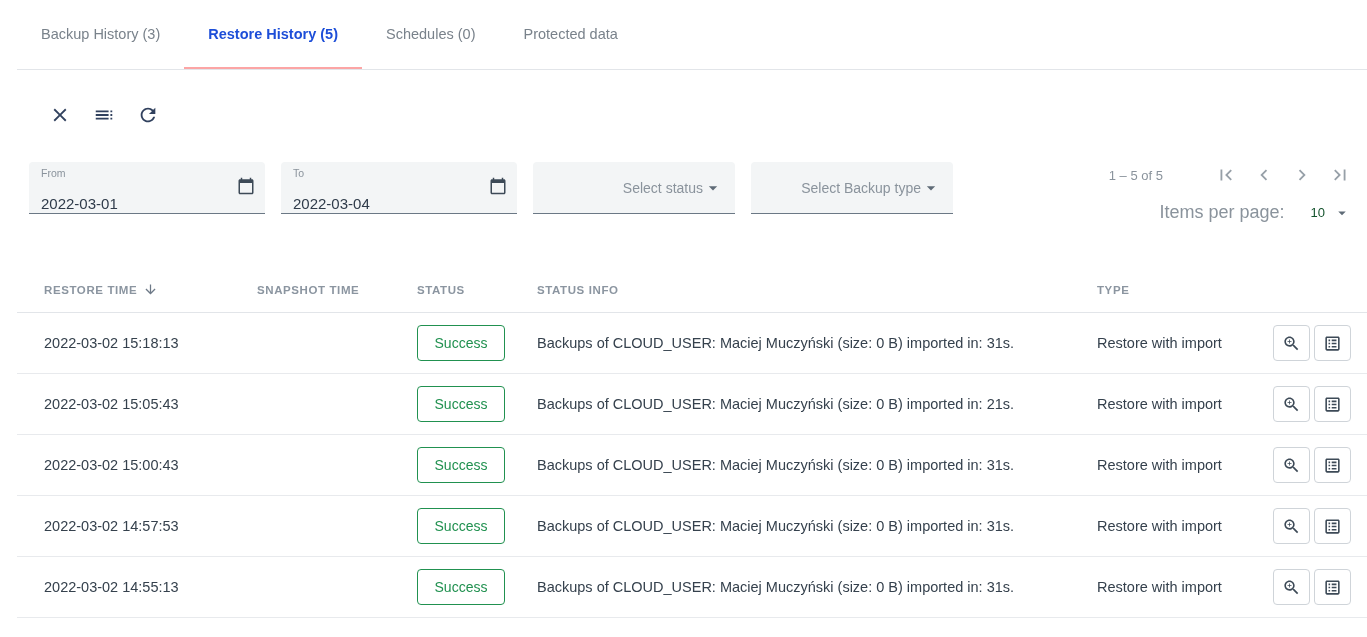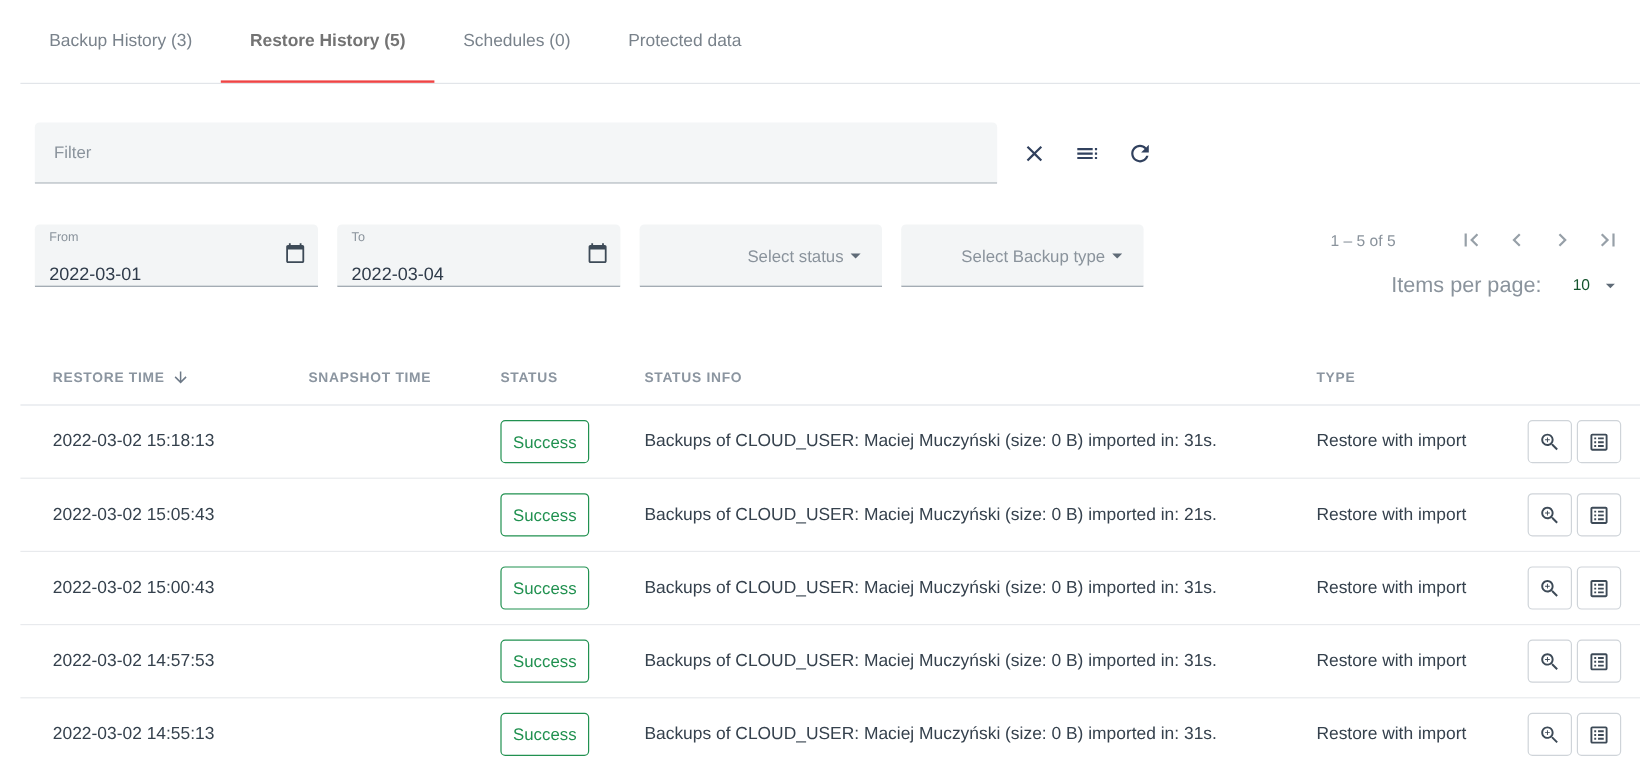--- a/index.html
+++ b/index.html
@@ -4,21 +4,21 @@
 <style>
   * { margin:0; padding:0; box-sizing:border-box; }
   html,body { background:#fff; }
   body { font-family:"Liberation Sans", sans-serif; color:#37455a; }
   .page { width:1367px; height:637px; background:#fff; overflow:hidden; position:relative;padding-left:17px; }
 
   
   .tabbar { display:flex; height:70px; border-bottom:1px solid #e2e5e9; align-items:stretch; }
   .tab { display:flex; align-items:center; padding:0 24px; font-size:14.5px; color:#79828b;
          cursor:pointer; border-bottom:2px solid transparent; }
-  .tab.active { color:#737373; font-weight:bold; border-bottom:2px solid #ef4444; }
+  .tab.active { color:#1d4ed8; font-weight:bold; border-bottom:2px solid #fca5a5; }
 
   
   .filter-section { padding:32px 12px 0 12px; display:flex; align-items:center; }
   .filter-input { width:802px; height:51px; background:#f4f6f7; border:none; border-bottom:1px solid #6b7885;
                   border-radius:4px 4px 0 0; padding:0 16px; font-size:14px; color:#37455a;
                   font-family:"Liberation Sans", sans-serif; outline:none; }
   .filter-input::placeholder { color:#8a939c; }
   .icon-plain { background:none; border:none; cursor:pointer; color:#31415e; margin-left:18px;
                 display:inline-flex; align-items:center; justify-content:center; padding:2px; }
 
@@ -47,21 +47,21 @@
   .ipp-value { font-size:13px; color:#14532d; margin-right:8px; }
 
   
   .table { margin-top:44px; }
   .trow, .thead { display:grid; grid-template-columns:213px 160px 120px 560px 1fr 100px;
                   padding:0 16px 0 27px; align-items:center; }
   .thead { height:46px; border-bottom:1px solid #e2e5e9; }
   .th { font-size:11.5px; font-weight:bold; letter-spacing:.6px; color:#8b95a0; display:flex; align-items:center; }
   .sort-icon { color:#6d7987; margin-left:6px; }
   .trow { height:61px; border-bottom:1px solid #e8eaed; font-size:14.5px; color:#35414d; }
-  .badge { display:inline-block; width:74px; padding:9px 0; text-align:center; border:1px solid #219150;
+  .badge { display:inline-block; width:88px; padding:9px 0; text-align:center; border:1px solid #219150;
            border-radius:4px; color:#219150; font-size:14px; background:#fff; cursor:pointer; }
   .actions { display:flex; justify-content:flex-end; gap:4px; }
   .icon-btn { width:37px; height:36px; background:#fff; border:1px solid #cfd4d9; border-radius:4px;
               color:#3d4a57; display:inline-flex; align-items:center; justify-content:center; cursor:pointer; }
   svg { display:block; }
 </style>
 </head>
 <body>
 
 <div class="page">
@@ -75,21 +75,20 @@
     </div>
     <div class="tab">
       <span>Schedules (0)</span>
     </div>
     <div class="tab">
       <span>Protected data</span>
     </div>
   </div>
 
   <div class="filter-section">
-    <input class="filter-input" type="text" placeholder="Filter" style="">
     <button class="icon-plain">
       <span>
         <svg width="22" height="22" viewBox="0 0 24 24" fill="currentColor">
             <path d="M19 6.41 17.59 5 12 10.59 6.41 5 5 6.41 10.59 12 5 17.59 6.41 19 12 13.41 17.59 19 19 17.59 13.41 12z"></path>
           </svg>
       </span>
     </button>
     <button class="icon-plain">
       <span>
         <svg width="22" height="22" viewBox="0 0 24 24" fill="currentColor">

